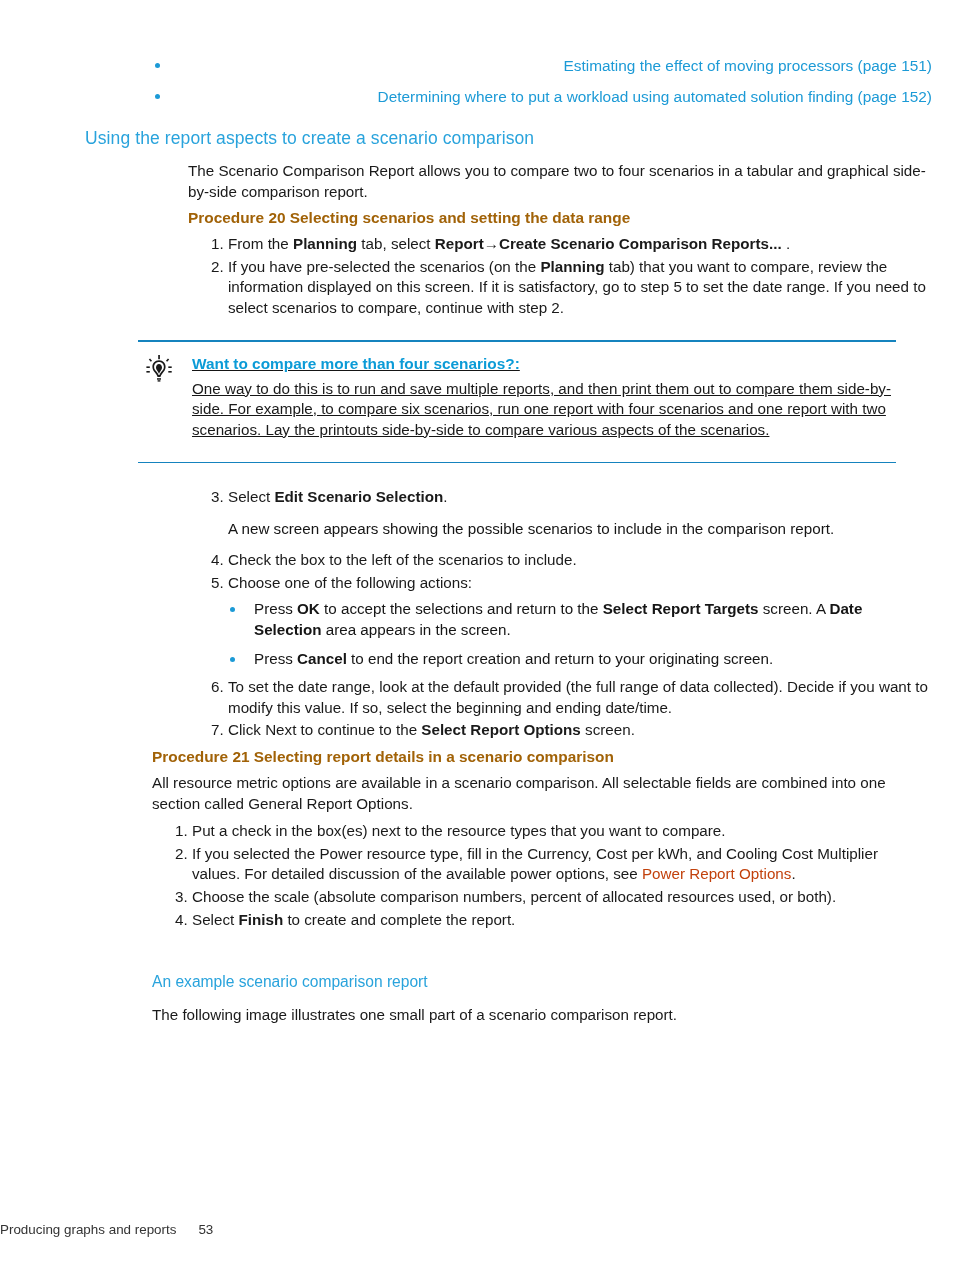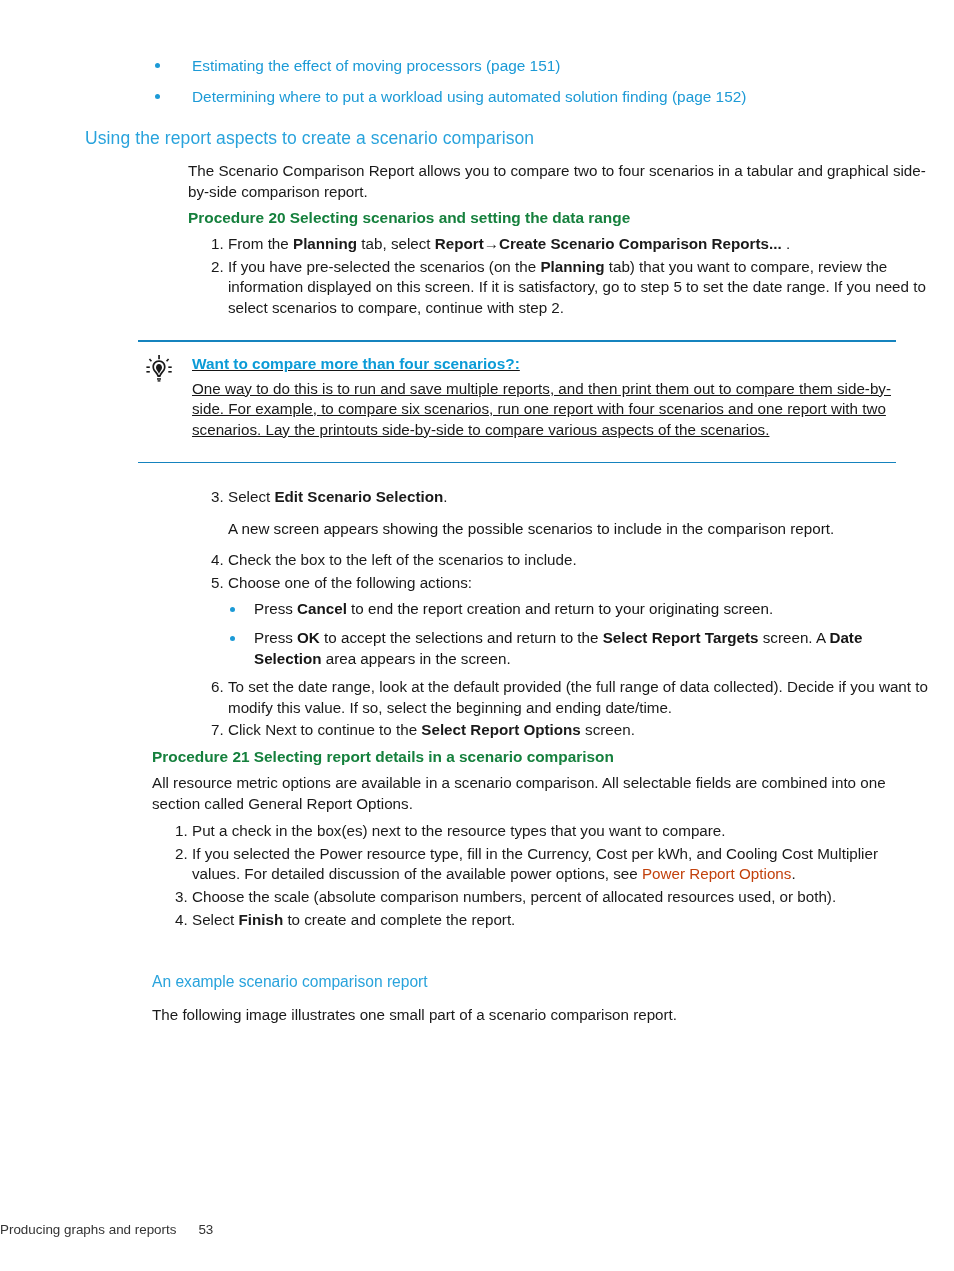--- a/index.html
+++ b/index.html
@@ -22,20 +22,21 @@
     height: 1271px;
     overflow: hidden;
   }
 
   
   .toc-list {
     position: absolute;
     left: 152px;
     top: 56px;
     width: 780px;
+    text-align: right;
   }
   .toc-item {
     position: relative;
     padding-left: 40px;
     margin-bottom: 11px;
     font-size: 15.4px;
     line-height: 20px;
     color: #1C9AD6;
   }
   .toc-item .bullet {
@@ -68,21 +69,21 @@
   }
 
   .para {
     font-size: 15.2px;
     line-height: 20.6px;
     color: #1a1a1a;
   }
 
   
   .proc-head {
-    color: #15803d;
+    color: #a16207;
     font-weight: bold;
     font-size: 15.4px;
     line-height: 20px;
   }
 
   
   ol.steps {
     list-style: none;
     margin: 0;
     padding: 0;
@@ -266,22 +267,22 @@
   <div class="col" style="top:487px;">
     <ol class="steps" id="p20-steps-b">
         <li><span class="num">3.</span><span><span>Select </span><span style="font-weight: bold;">Edit Scenario Selection</span><span>.</span></span></li>
       </ol>
     <div class="step-note">A new screen appears showing the possible scenarios to include in the comparison report.</div>
     <ol class="steps" id="p20-steps-c">
         <li><span class="num">4.</span><span><span>Check the box to the left of the scenarios to include.</span></span></li>
         <li><span class="num">5.</span><span><span>Choose one of the following actions:</span></span></li>
       </ol>
     <ul class="subbullets" id="p20-step5-bullets">
+        <li><span class="bullet"></span><span><span>Press </span><span style="font-weight: bold;">OK</span><span> to accept the selections and return to the </span><span style="font-weight: bold;">Select Report Targets</span><span> screen. A </span><span style="font-weight: bold;">Date Selection</span><span> area appears in the screen.</span></span></li>
         <li><span class="bullet"></span><span><span>Press </span><span style="font-weight: bold;">Cancel</span><span> to end the report creation and return to your originating screen.</span></span></li>
-        <li><span class="bullet"></span><span><span>Press </span><span style="font-weight: bold;">OK</span><span> to accept the selections and return to the </span><span style="font-weight: bold;">Select Report Targets</span><span> screen. A </span><span style="font-weight: bold;">Date Selection</span><span> area appears in the screen.</span></span></li>
       </ul>
     <ol class="steps" id="p20-steps-d">
         <li><span class="num">6.</span><span><span>To set the date range, look at the default provided (the full range of data collected). Decide if you want to modify this value. If so, select the beginning and ending date/time.</span></span></li>
         <li><span class="num">7.</span><span><span>Click </span><span style="font-weight: normal;">Next</span><span> to continue to the </span><span style="font-weight: bold;">Select Report Options</span><span> screen.</span></span></li>
       </ol>
   </div>
 
   <div style="position:absolute;left:152px;top:747px;width:745px;">
     <div class="proc-head">Procedure 21 Selecting report details in a scenario comparison</div>
     <div class="para" style="margin-top:6px;">All resource metric options are available in a scenario comparison. All selectable fields are combined into one section called General Report Options.</div>

